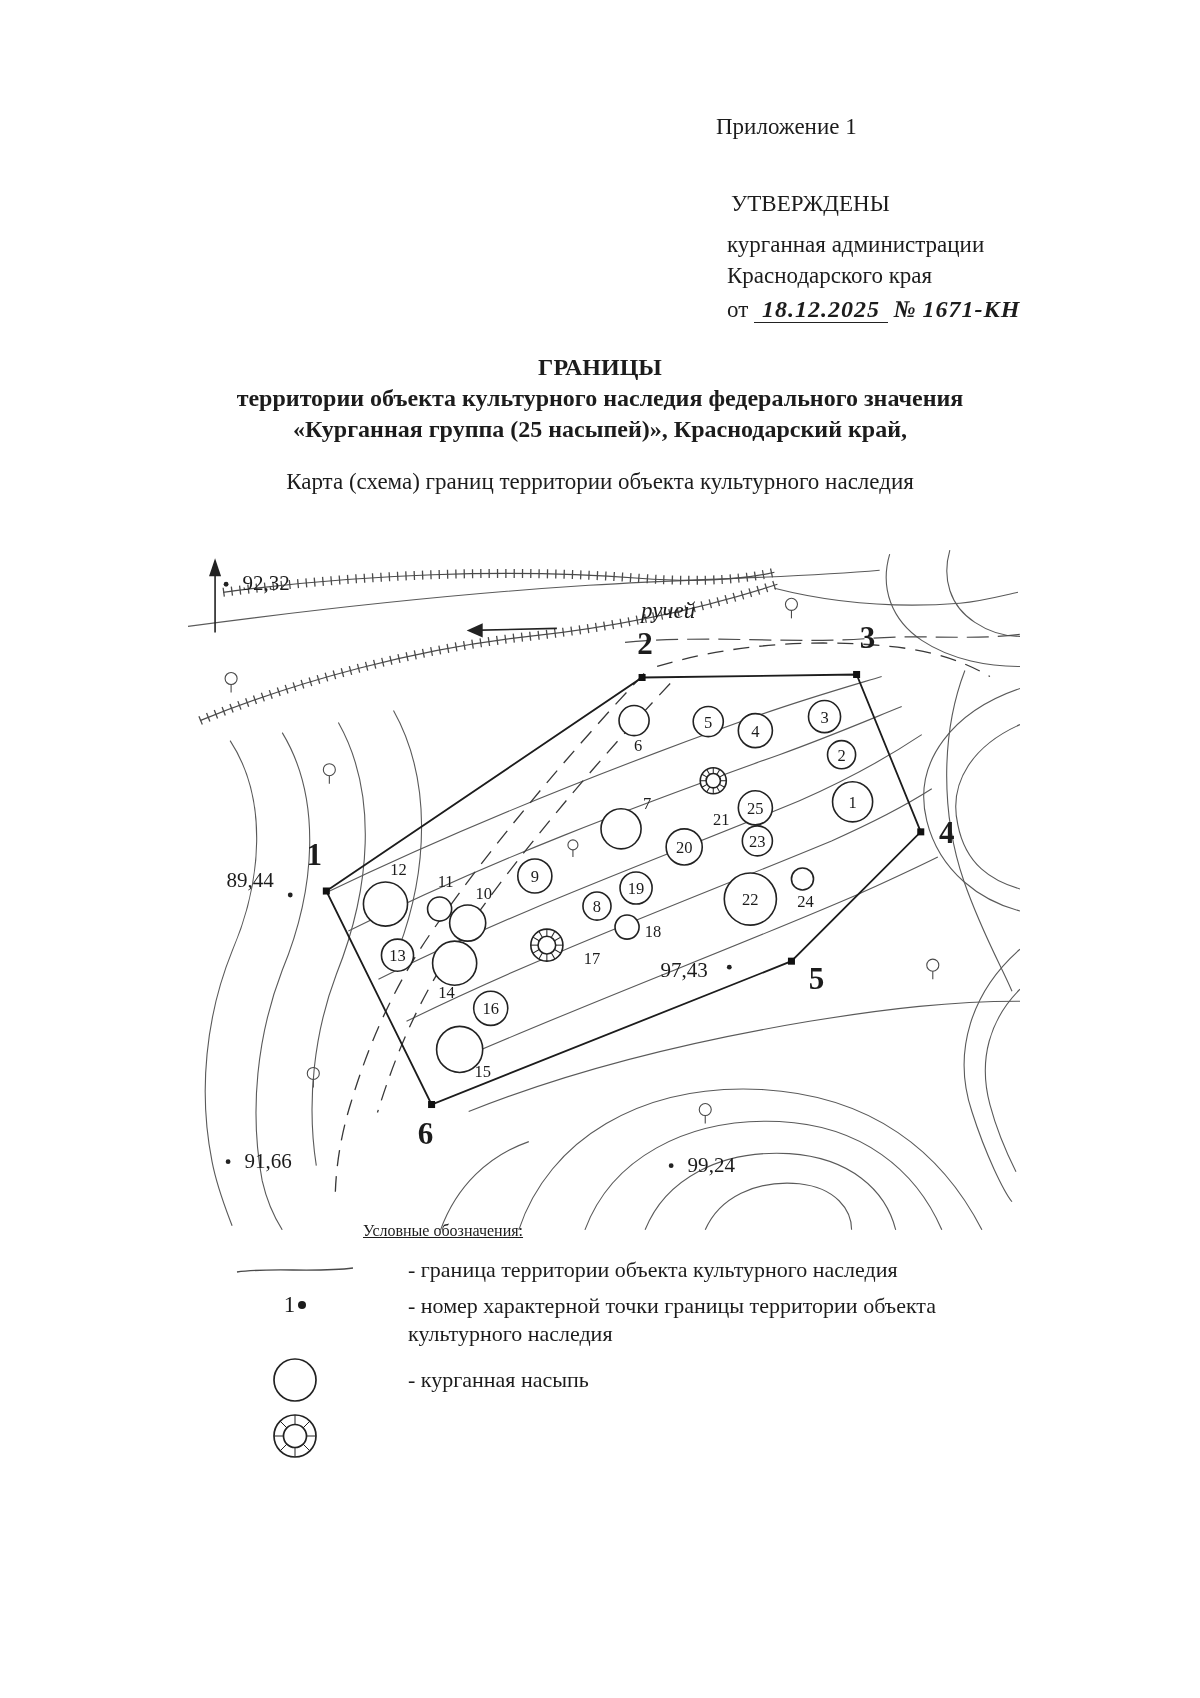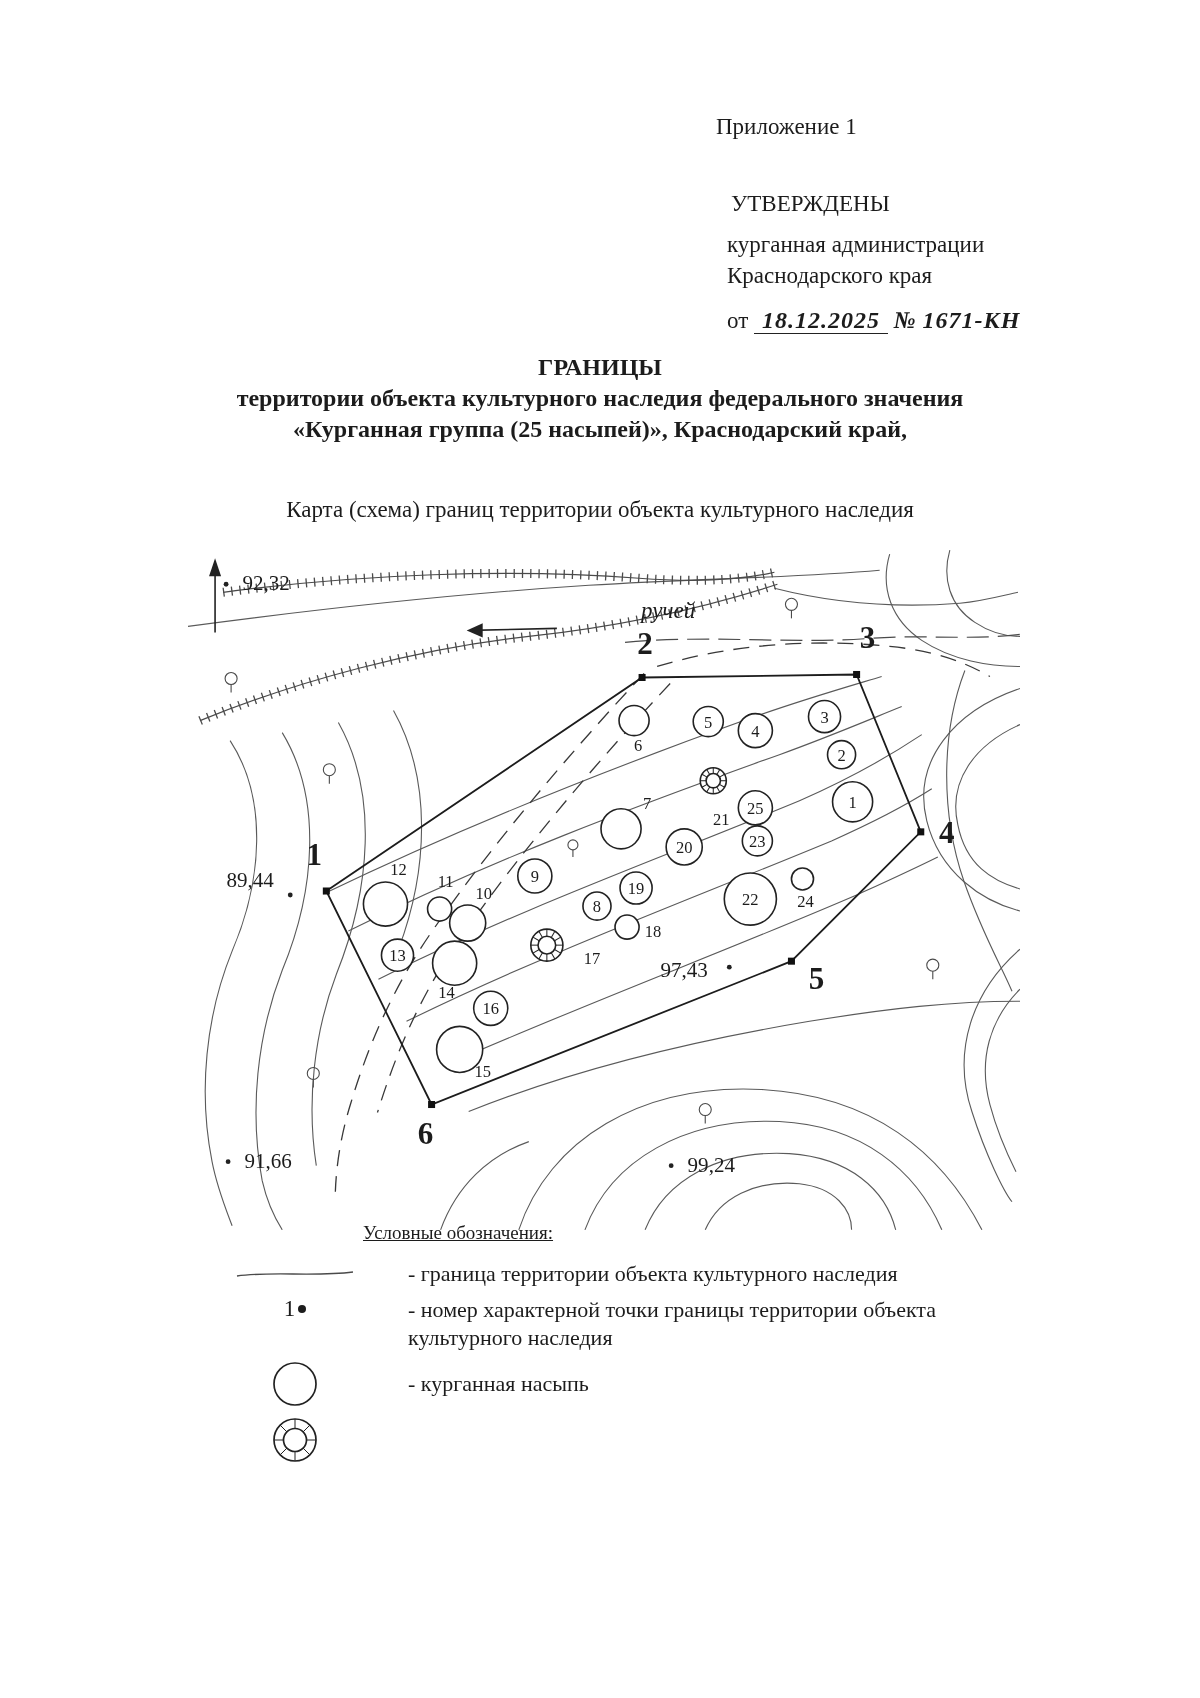--- a/index.html
+++ b/index.html
@@ -3,47 +3,47 @@
 <meta charset="utf-8">
 <style>
   html,body{margin:0;padding:0;}
   body{
     width:1200px;height:1698px;position:relative;background:#ffffff;
     font-family:"Liberation Serif",serif;color:#1c1c1c;
   }
   .appendix{position:absolute;left:716px;top:114px;font-size:23px;}
   .approved{position:absolute;left:727px;top:188px;font-size:23px;line-height:31px;}
   .approved .status{margin-left:4px;margin-bottom:10px;}
-  .order-line{margin-top:14px;white-space:nowrap;}
+  .order-line{margin-top:3px;white-space:nowrap;}
   .handwritten{font-style:italic;font-weight:bold;font-size:24px;letter-spacing:1px;}
   .underlined{border-bottom:1.6px solid #222;padding:0 8px;}
   .title-block{position:absolute;left:100px;top:352px;width:1000px;text-align:center;
     font-weight:bold;font-size:24px;line-height:31px;}
-  .map-caption{position:absolute;left:100px;top:497px;width:1000px;text-align:center;font-size:23px;}
+  .map-caption{position:absolute;left:100px;top:469px;width:1000px;text-align:center;font-size:23px;}
   #map-svg{position:absolute;left:188px;top:548px;width:832px;height:682px;}
   #map-svg text{font-family:"Liberation Serif",serif;fill:#1c1c1c;}
   .contour{fill:none;stroke:#5a5a5a;stroke-width:1.1;}
   .hatch{fill:none;stroke:#4a4a4a;stroke-width:9;stroke-dasharray:1.3 7;}
   .bank{fill:none;stroke:#4a4a4a;stroke-width:1.2;}
   .dashed{fill:none;stroke:#383838;stroke-width:1.3;stroke-dasharray:16 10;}
   .stream-dash{fill:none;stroke:#4a4a4a;stroke-width:1.2;stroke-dasharray:22 9;}
   .boundary{fill:none;stroke:#1c1c1c;stroke-width:1.8;}
   .vertex{fill:#111;}
   .vertex-label{font-size:31px;font-weight:bold;}
   .mound{fill:#ffffff;stroke:#222;stroke-width:1.6;}
   .mound-spoke{stroke:#222;stroke-width:1;}
   .mound-label{font-size:16.5px;text-anchor:middle;}
   .elev-label{font-size:21px;text-anchor:middle;}
   .dot{fill:#222;}
   .stream-label{font-size:23px;font-style:italic;}
   .tree{fill:none;stroke:#4a4a4a;stroke-width:1.1;}
   .arrowline{stroke:#222;stroke-width:1.6;fill:none;}
   .arrowhead{fill:#222;}
   .legend{position:absolute;left:222px;top:1222px;width:780px;font-size:22px;}
-  .legend-title{margin-left:141px;font-size:19px;text-decoration:underline;margin-bottom:16px;}
+  .legend-title{margin-left:141px;font-size:16px;text-decoration:underline;margin-bottom:16px;}
   .legend-row{display:flex;align-items:center;margin-bottom:8px;gap:40px;}
   .legend-row.top{align-items:flex-start;}
   .legend-sym{flex:0 0 146px;display:flex;justify-content:center;align-items:center;}
   .legend-text{flex:1;line-height:28px;max-width:610px;}
   .legend-point{font-size:23px;display:flex;align-items:center;gap:3px;}
   .legend-point .pt-dot{width:8px;height:8px;background:#1c1c1c;border-radius:50%;display:inline-block;}
   .legend-circle{stroke:#222;stroke-width:1.7;fill:none;}
 </style>
 </head>
 <body>

